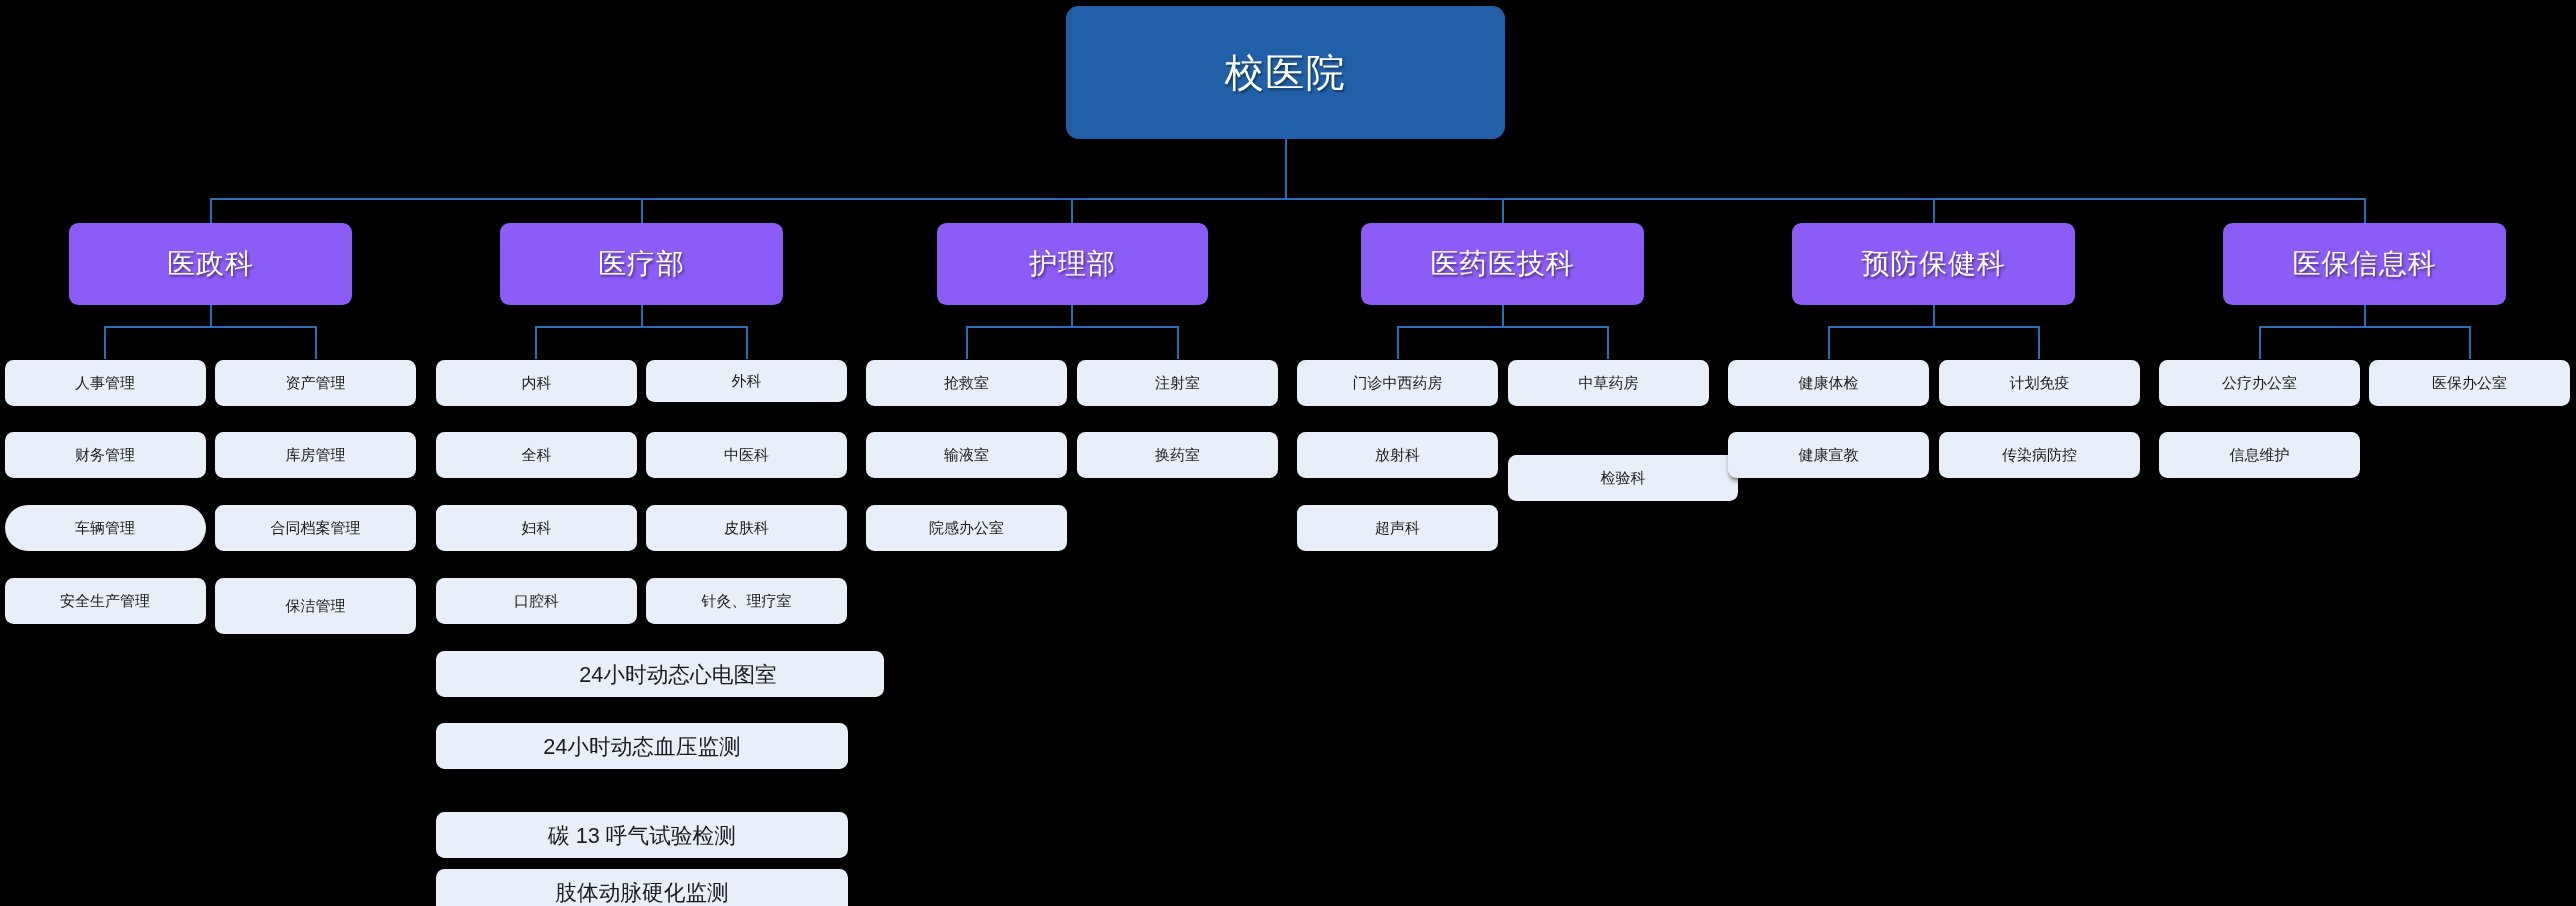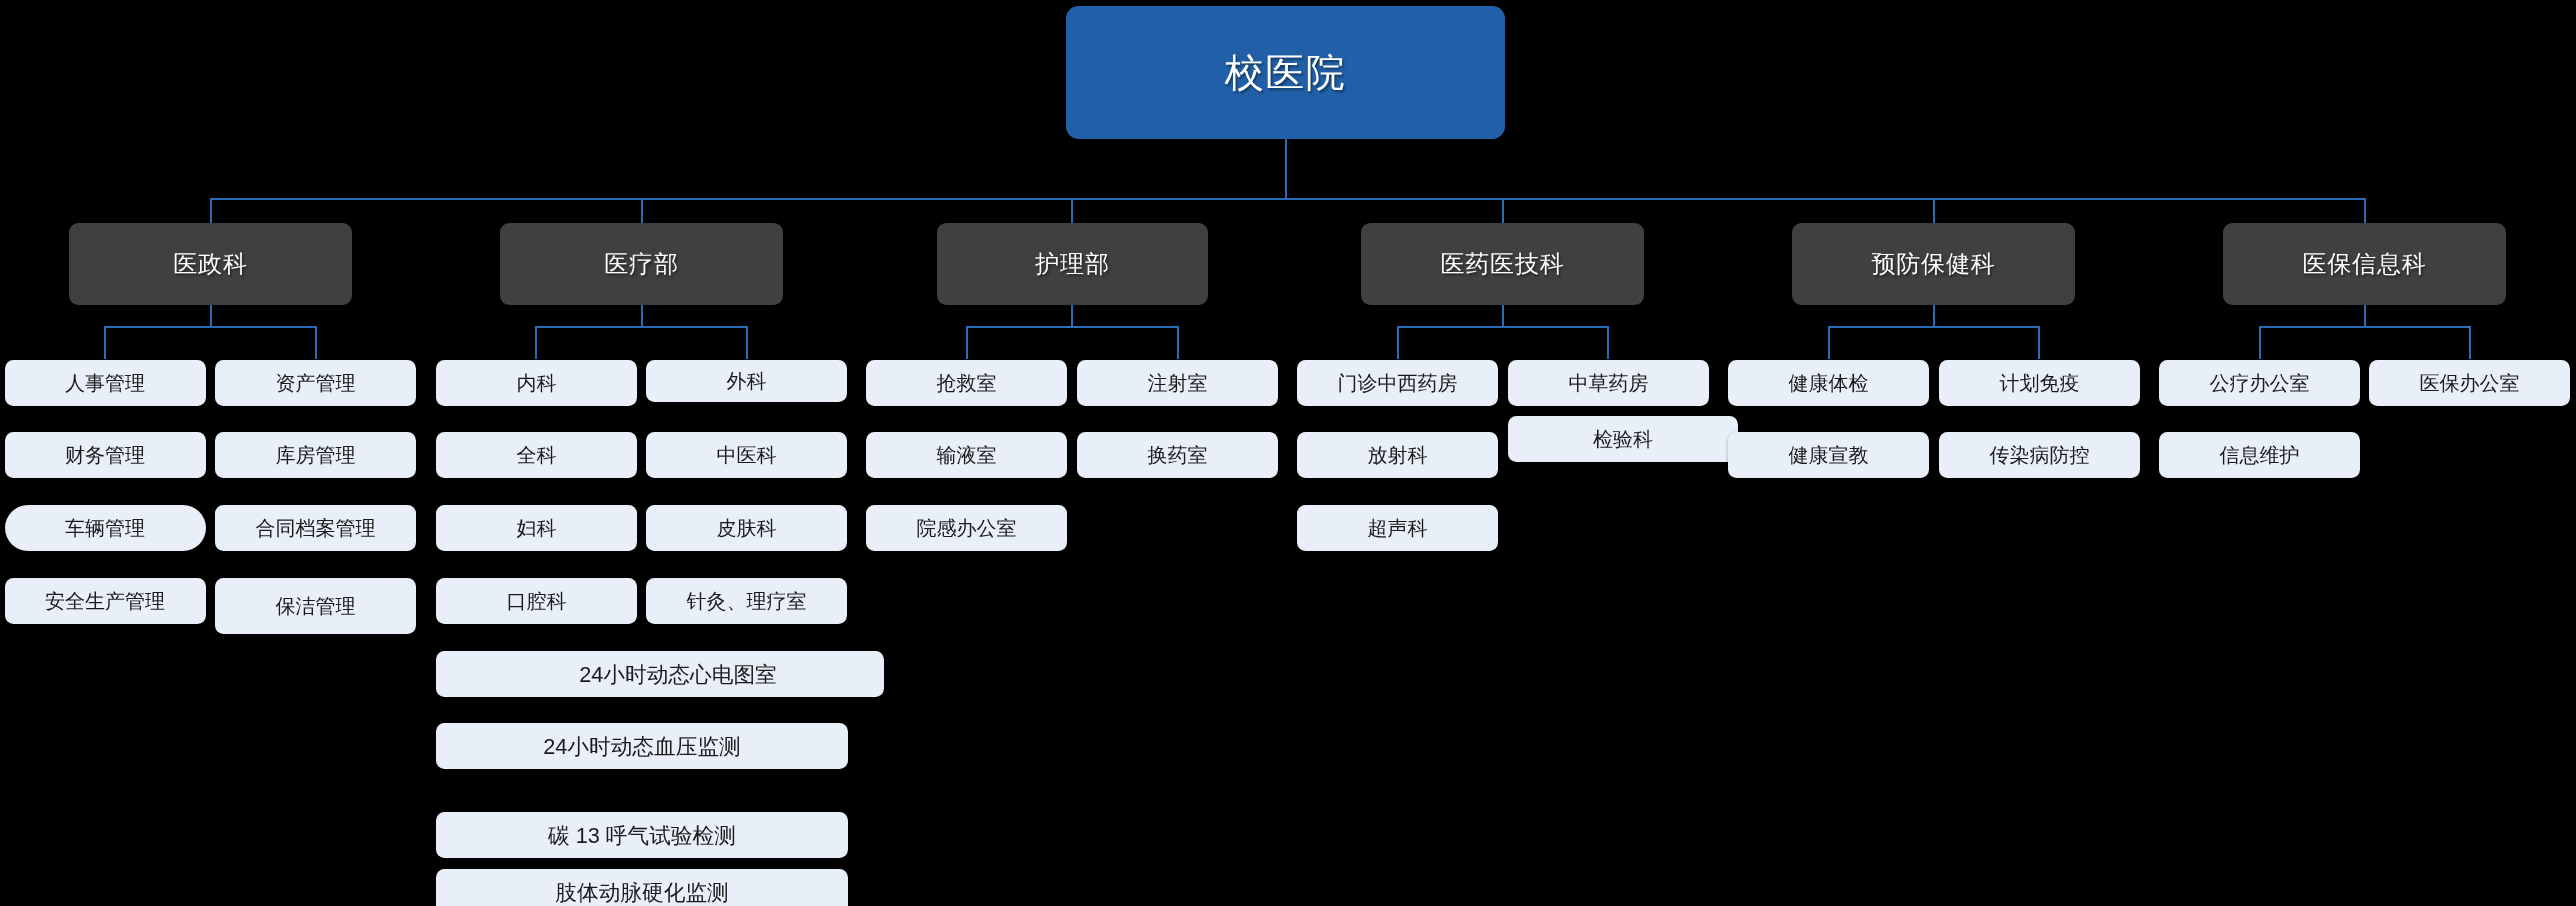--- a/index.html
+++ b/index.html
@@ -24,40 +24,40 @@
     display:flex;align-items:center;justify-content:center;
     color:#ffffff;
     font-size:39px;
     letter-spacing:1.5px;
     text-shadow:1.5px 1.5px 2.3px rgba(0,0,0,.45);
   }
 
   
   .dept-node{
     position:absolute;
-    background:#404040;
+    background:#8b5cf6;
     border-radius:9.3px;
     box-shadow:2.3px 3.1px 5.4px rgba(0,0,0,.55);
     display:flex;align-items:center;justify-content:center;
     color:#ffffff;
-    font-size:24px;
+    font-size:28px;
     letter-spacing:0.8px;
     text-shadow:1.5px 1.5px 2.3px rgba(0,0,0,.45);
     white-space:nowrap;
   }
 
   
   .leaf-node{
     position:absolute;
     background:#E8EFF9;
     border-radius:8.5px;
     box-shadow:1.5px 2.3px 4.6px rgba(0,0,0,.5);
     display:flex;align-items:center;justify-content:center;
     color:#1a1a1a;
-    font-size:20px;
+    font-size:15px;
     white-space:nowrap;
   }
   .leaf-node.wide{font-size:21.7px;}
 </style>
 </head>
 <body>
 
 <div id="org">
     <div class="root-node" style="left: 1066px; top: 6.2px; width: 439px; height: 133px;">
       <span>校医院</span>
@@ -176,21 +176,21 @@
     <div class="leaf-node" style="left: 1297px; top: 432px; width: 201px; height: 46px;">
       <span>放射科</span>
     </div>
     <div class="leaf-node" style="left: 1297px; top: 505px; width: 201px; height: 46px;">
       <span>超声科</span>
     </div>
     <div class="ln-v" style="left: 1607px; top: 326px; height: 33px;"></div>
     <div class="leaf-node" style="left: 1508px; top: 360px; width: 201px; height: 46px;">
       <span>中草药房</span>
     </div>
-    <div class="leaf-node" style="left: 1508px; top: 416px; width: 230px; height: 46px;">
+    <div class="leaf-node" style="left: 1508px; top: 455px; width: 230px; height: 46px;">
       <span>检验科</span>
     </div>
     <div class="ln-v" style="left: 1933px; top: 198px; height: 25px;"></div>
     <div class="dept-node" style="left: 1792px; top: 223px; width: 283px; height: 82px;">
       <span>预防保健科</span>
     </div>
     <div class="ln-v" style="left: 1933px; top: 305px; height: 21.7px;"></div>
     <div class="ln-h" style="left: 1829px; top: 326px; width: 210px;"></div>
     <div class="ln-v" style="left: 1828px; top: 326px; height: 33px;"></div>
     <div class="leaf-node" style="left: 1728px; top: 360px; width: 201px; height: 46px;">

